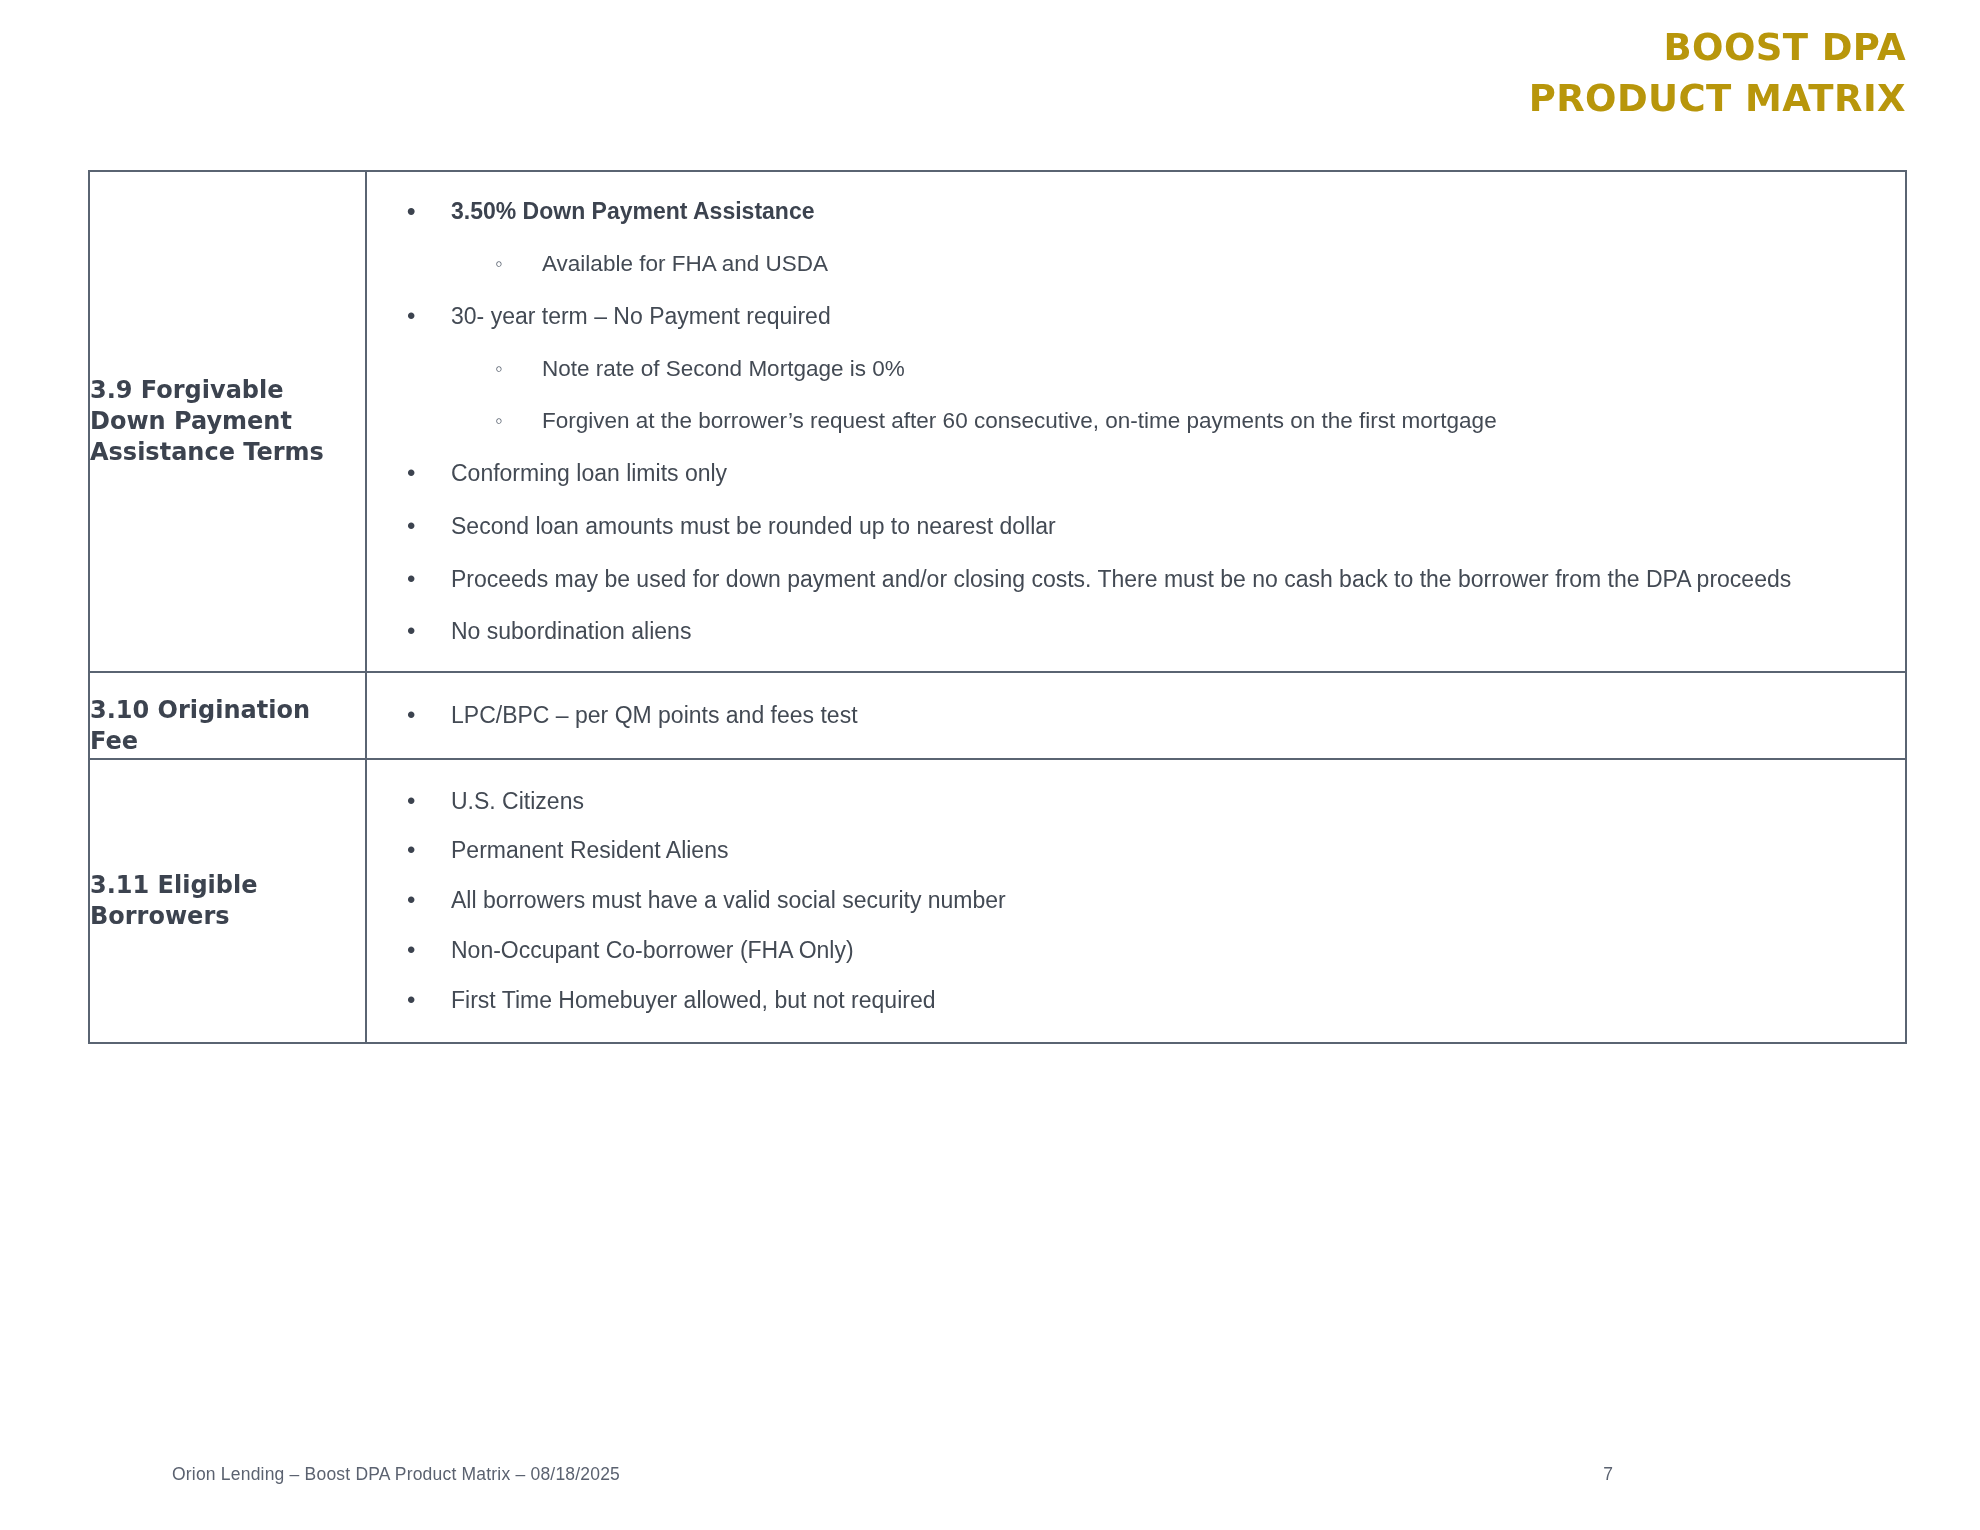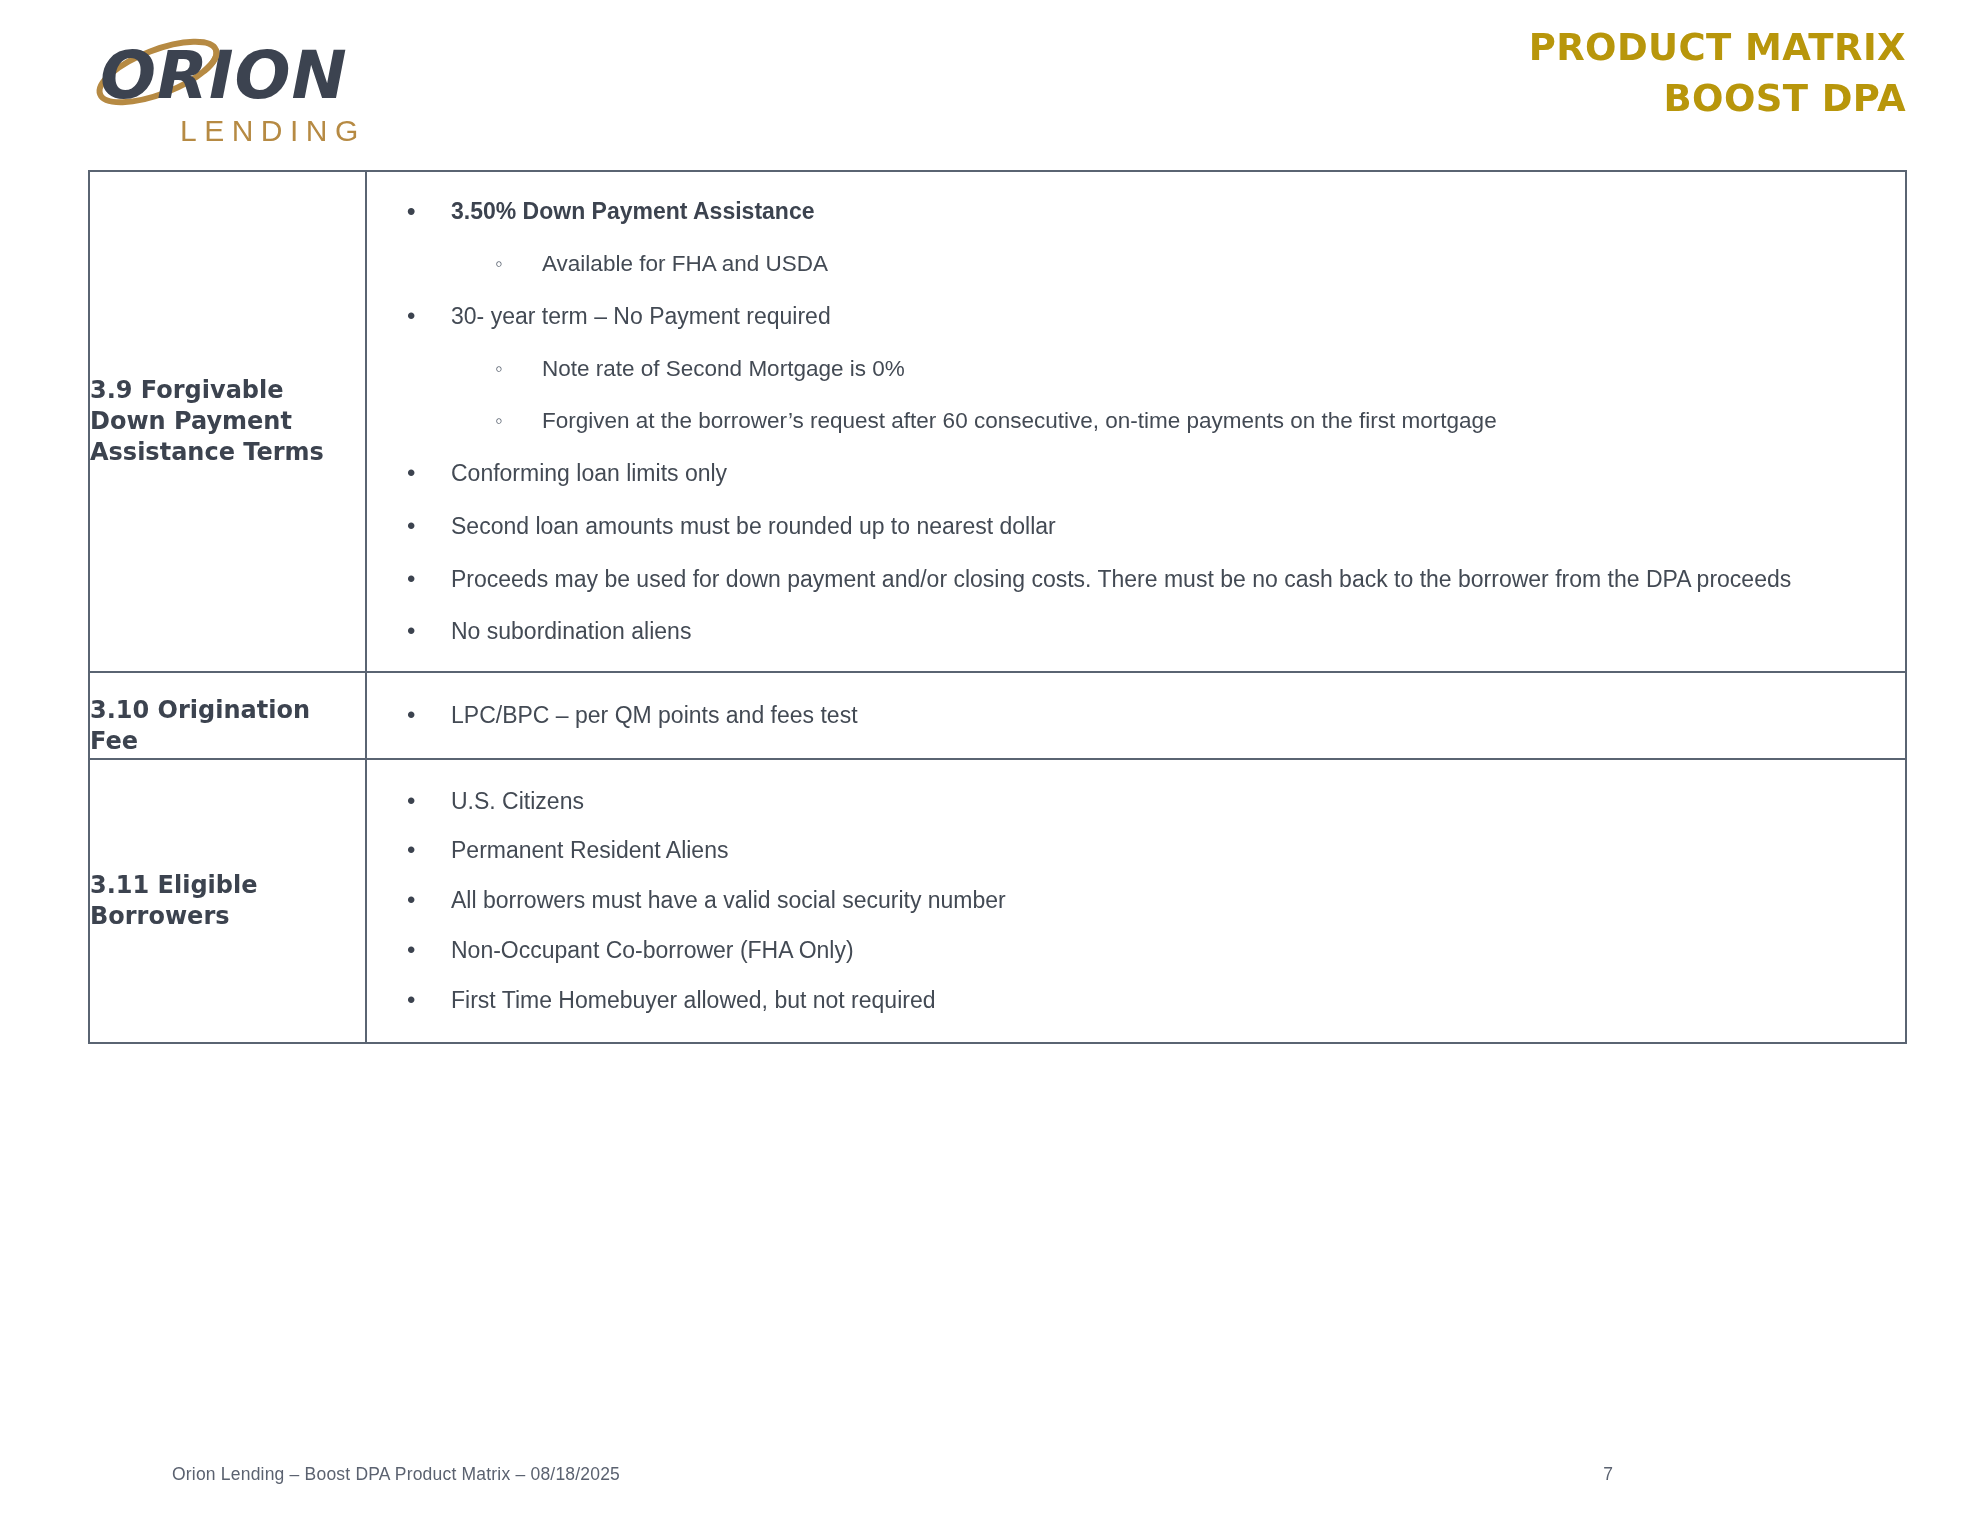--- a/index.html
+++ b/index.html
@@ -170,34 +170,24 @@
     font-size: 17.5px;
     color: #5b6270;
     font-family: "Liberation Sans", "DejaVu Sans", sans-serif;
   }
 </style>
 </head>
 <body>
 
 <div class="page-header">
 
-  <div class="logo-block">
-    <div class="logo-wordmark-wrap">
-      <svg class="logo-svg" width="290" height="92" viewBox="0 0 290 92">
-        <ellipse cx="66" cy="46" rx="62" ry="22" transform="rotate(-21 66 46)" fill="none" stroke="#b68a43" stroke-width="6"></ellipse>
-        <text x="8" y="72" font-family="DejaVu Sans, Liberation Sans, sans-serif" font-size="66" font-weight="bold" font-style="italic" letter-spacing="1" fill="#3c4350">ORION</text>
-        <ellipse cx="66" cy="46" rx="62" ry="22" transform="rotate(-21 66 46)" fill="none" stroke="#b68a43" stroke-width="6" stroke-dasharray="70 300" stroke-dashoffset="44"></ellipse>
-      </svg>
-    </div>
-    <div class="logo-sub">LENDING</div>
-  </div>
 
   <div class="header-title">
+    <div>BOOST DPA</div>
     <div>PRODUCT MATRIX</div>
-    <div>BOOST DPA</div>
   </div>
 
 </div>
 
 <table class="matrix-table">
   <colgroup>
     <col class="label-col">
     <col class="content-col">
   </colgroup>
   <tbody>

